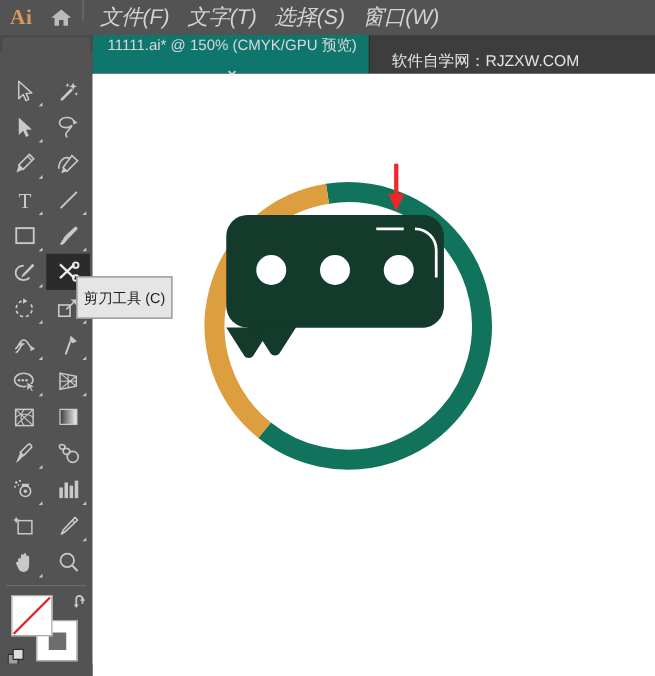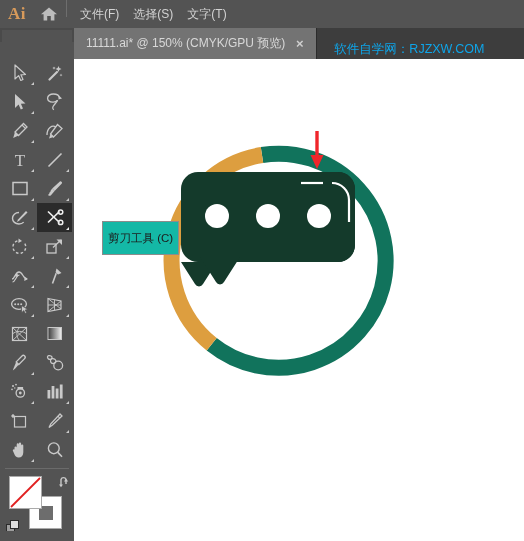--- a/index.html
+++ b/index.html
@@ -19,41 +19,41 @@
   .ai-logo{
     width:34px;height:28px;display:flex;align-items:center;justify-content:center;
     color:#d79a5b;font-size:17px;font-weight:bold;letter-spacing:.5px;
     font-family:"Liberation Serif","DejaVu Serif",serif;
   }
   .home-ico{
     width:30px;height:28px;display:flex;align-items:center;justify-content:center;
   }
   .mb-div{width:1px;height:17px;background:#6e6e6e;margin:0 6px 0 2px;}
   .menu-item{
-    padding:0 7px;height:28px;line-height:28px;color:#d3d3d3;font-size:12px;
-    white-space:nowrap;cursor:default;
+    padding:0 7px;height:28px;line-height:28px;color:#d3d3d3;font-size:17px;
+    white-space:nowrap;cursor:default;font-style:italic;
   }
 
   
   .tabbar{
     position:absolute;left:0;top:28px;width:524px;height:31px;background:#3d3d3d;
   }
   .tab-strip{position:absolute;left:74px;top:0;height:31px;display:flex;align-items:stretch;}
   .tab{
-    background:#737373;display:flex;align-items:center;gap:8px;
-    padding:0 10px 0 12px;height:31px;border-right:1px solid #2b2b2b;
+    background:#0f766e;display:flex;align-items:center;gap:8px;
+    padding:0 10px 0 12px;height:31px;border-right:1px solid #2b2b2b;flex-direction:column;
   }
   .tab-title{color:#d8d8d8;font-size:12px;white-space:nowrap;}
   .tab-close{
     color:#cfcfcf;font-size:13px;line-height:1;width:13px;text-align:center;cursor:pointer;
     font-weight:bold;
   }
   .watermark{
     display:flex;align-items:center;height:43px;padding-left:17px;
-    color:#0ea5e9;font-size:12.5px;white-space:nowrap;
+    color:#e5e5e5;font-size:12.5px;white-space:nowrap;
   }
 
   
   .leftstrip{
     position:absolute;left:0;top:28px;width:74px;height:513px;background:#535353;
   }
   .collapse-row{
     position:absolute;left:0;top:0;width:74px;height:14px;
     display:flex;align-items:center;padding-left:6px;box-sizing:border-box;
     background:#4a4a4a;
@@ -104,25 +104,24 @@
   .sw-stroke i{display:block;width:14px;height:14px;background:#6d6d6d;}
   .slash{
     position:absolute;left:0;top:0;width:100%;height:100%;overflow:hidden;
   }
   .swap-ico{position:absolute;right:2px;top:0px;}
   .default-ico{position:absolute;left:2px;bottom:6px;}
 
   
   .tooltip{
     position:absolute;left:61px;top:221px;height:19px;
-    background:#14b8a6;border:1px solid #8c8c8c;
+    background:#e5e5e5;border:1px solid #8c8c8c;
     display:flex;align-items:center;padding:16px 5px;
     font-size:11.5px;color:#1c1c1c;white-space:nowrap;z-index:40;
     box-sizing:border-box;
-    margin-left:41px;
   }
 
   
   .canvas{
     position:absolute;left:74px;top:59px;width:450px;height:482px;background:#fff;
     overflow:hidden;
   }
   .artwork{position:absolute;left:0;top:0;width:450px;height:482px;}
 
   
@@ -137,22 +136,23 @@
 
   <div class="menubar">
     <div class="ai-logo">Ai</div>
     <div class="home-ico">
       <svg width="18" height="16" viewBox="0 0 18 16">
         <path d="M9 1.5 L17 8.2 L14.4 8.2 L14.4 14.5 L10.8 14.5 L10.8 10 L7.2 10 L7.2 14.5 L3.6 14.5 L3.6 8.2 L1 8.2 Z" fill="#bcbcbc"></path>
       </svg>
     </div>
     <div class="mb-div"></div>
     <div class="menu-item">文件(F)</div>
+    <div class="menu-item">文字(T)</div>
     <div class="menu-item">选择(S)</div>
-    <div class="menu-item">文字(T)</div>
+    <div class="menu-item">窗口(W)</div>
   </div>
 
   <div class="tabbar">
     <div class="tab-strip">
       <div class="tab">
         <span class="tab-title">11111.ai* @ 150% (CMYK/GPU 预览)</span>
         <span class="tab-close">×</span>
       </div>
       <div class="watermark">软件自学网：RJZXW.COM</div>
     </div>

